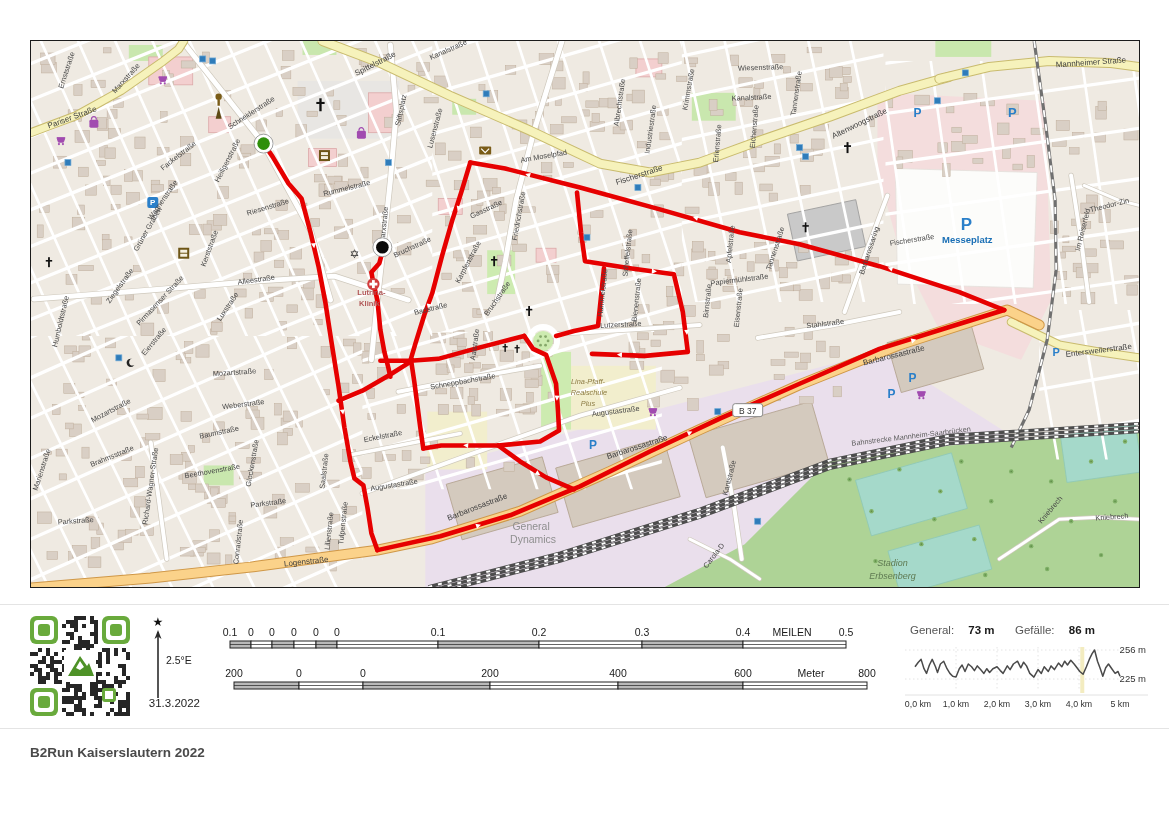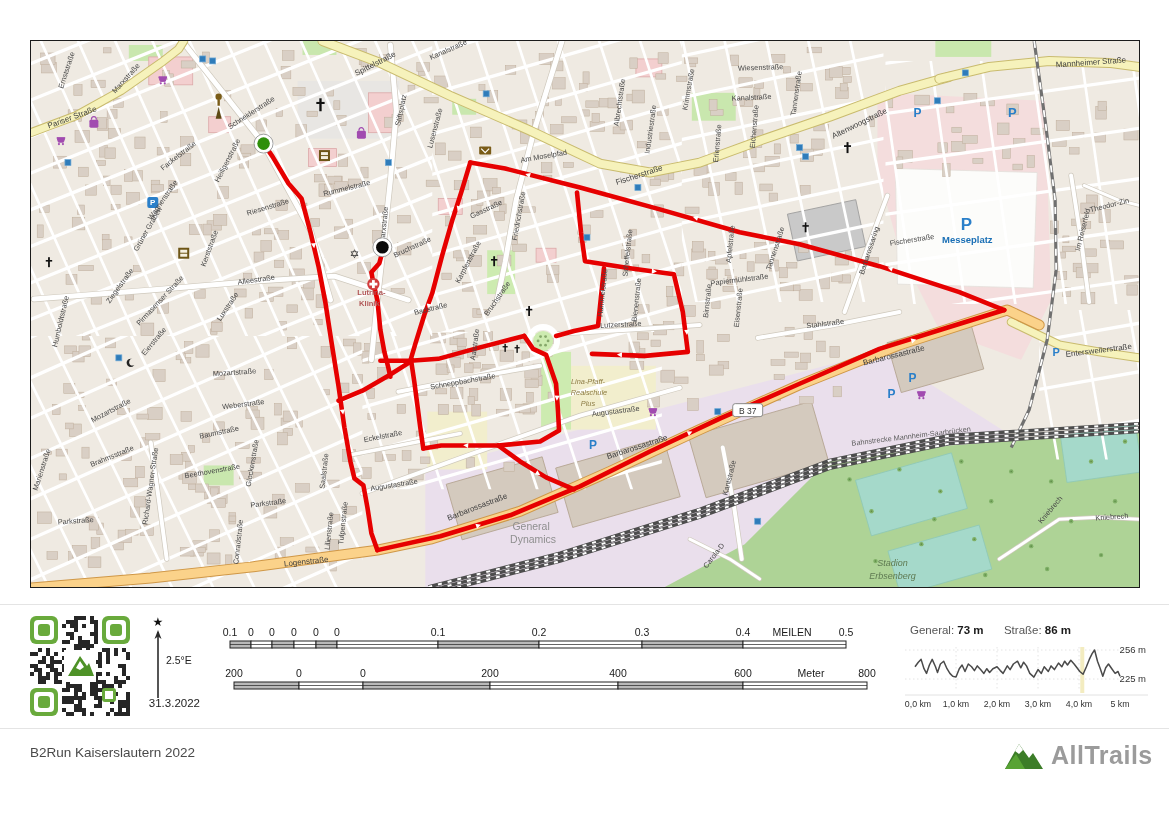--- a/index.html
+++ b/index.html
@@ -17,24 +17,24 @@
   .lO{font-size:7.4px;fill:#8d7c45;font-style:italic;}
   .lRL{font-size:7.3px;fill:#5f5f5f;}
   .lGN{font-size:9px;fill:#5f7a52;font-style:italic;}
   .divider{position:absolute;left:0;width:1169px;height:1px;background:#e4e4e4;}
   #qr{position:absolute;left:30px;top:616px;}
   #compass{position:absolute;left:142px;top:612px;}
   #compass-date{position:absolute;left:120px;top:697px;width:80px;text-align:right;
                 font-size:11.5px;color:#222;}
   #scalebars{position:absolute;left:215px;top:622px;}
   #elev-header{position:absolute;left:910px;top:624px;font-size:11.5px;color:#555;}
-  #elev-header b{color:#1b1b1b;}
+  #elev-header b{color:#1b1b1b;margin-left:11px;}
   #elev-header .gap{display:inline-block;width:14px;}
   #elev-chart{position:absolute;left:905px;top:643px;}
-  #footer-title{position:absolute;left:30px;top:745px;font-size:13.5px;font-weight:normal;color:#4a4a4a;}
+  #footer-title{position:absolute;left:30px;top:745px;font-size:13.5px;font-weight:bold;color:#4a4a4a;}
   #logo{position:absolute;left:1003px;top:738px;display:flex;align-items:center;}
   #logo-text{font-size:25px;font-weight:bold;color:#9b9b9b;letter-spacing:0.5px;margin-left:6px;}
 </style>
 </head>
 <body>
 
 <div id="page">
 
   <div id="map-frame">
     <svg id="map-svg" viewBox="30 40 1110 548" preserveAspectRatio="none">
@@ -1342,21 +1342,21 @@
       <text x="403" y="55" text-anchor="middle" font-size="10.5" fill="#1b1b1b">400</text>
       <text x="528" y="55" text-anchor="middle" font-size="10.5" fill="#1b1b1b">600</text>
       <text x="652" y="55" text-anchor="middle" font-size="10.5" fill="#1b1b1b">800</text>
       <text x="596" y="55" text-anchor="middle" font-size="10.5" fill="#1b1b1b">Meter</text>
     </svg>
 
   <div id="elev-header">
     <span>General:</span>
     <b>73 m</b>
     <span class="gap"></span>
-    <span>Straße:</span>
+    <span>Gefälle:</span>
     <b>86 m</b>
   </div>
   <svg id="elev-chart" width="243" height="72" viewBox="0 0 243 72">
       <line x1="51" y1="4" x2="51" y2="48" stroke="#ddd" stroke-width="0.8" stroke-dasharray="1.5 2.5"></line>
       <line x1="92" y1="4" x2="92" y2="48" stroke="#ddd" stroke-width="0.8" stroke-dasharray="1.5 2.5"></line>
       <line x1="133" y1="4" x2="133" y2="48" stroke="#ddd" stroke-width="0.8" stroke-dasharray="1.5 2.5"></line>
       <line x1="174" y1="4" x2="174" y2="48" stroke="#ddd" stroke-width="0.8" stroke-dasharray="1.5 2.5"></line>
       <line x1="0" y1="7" x2="218" y2="7" stroke="#ddd" stroke-width="0.8" stroke-dasharray="1.5 2.5"></line>
       <line x1="0" y1="36" x2="218" y2="36" stroke="#ddd" stroke-width="0.8" stroke-dasharray="1.5 2.5"></line>
       <rect x="175.28" y="4" width="4" height="46" fill="#f3ecc0"></rect>
@@ -1369,22 +1369,14 @@
       <text x="92" y="64" text-anchor="middle" font-size="8.8" fill="#333">2,0 km</text>
       <text x="133" y="64" text-anchor="middle" font-size="8.8" fill="#333">3,0 km</text>
       <text x="174" y="64" text-anchor="middle" font-size="8.8" fill="#333">4,0 km</text>
       <text x="215" y="64" text-anchor="middle" font-size="8.8" fill="#333">5 km</text>
     </svg>
 
   <div class="divider" style="top:728px"></div>
 
   <div id="footer-title">B2Run Kaiserslautern 2022</div>
 
-  <div id="logo">
-    <svg width="42" height="34" viewBox="0 0 42 34">
-      <polygon id="logo-mt-dark" points="2,31 16,6 26,20 30,15 40,31" fill="#3c7d28"></polygon>
-      <polygon id="logo-mt-light" points="2,31 13,16 22,31" fill="#58a334"></polygon>
-      <polygon points="12,13 16,6 20,12 16,16" fill="#ffffff"></polygon>
-    </svg>
-    <span id="logo-text">AllTrails</span>
-  </div>
 
 </div>
 
 </body></html>

